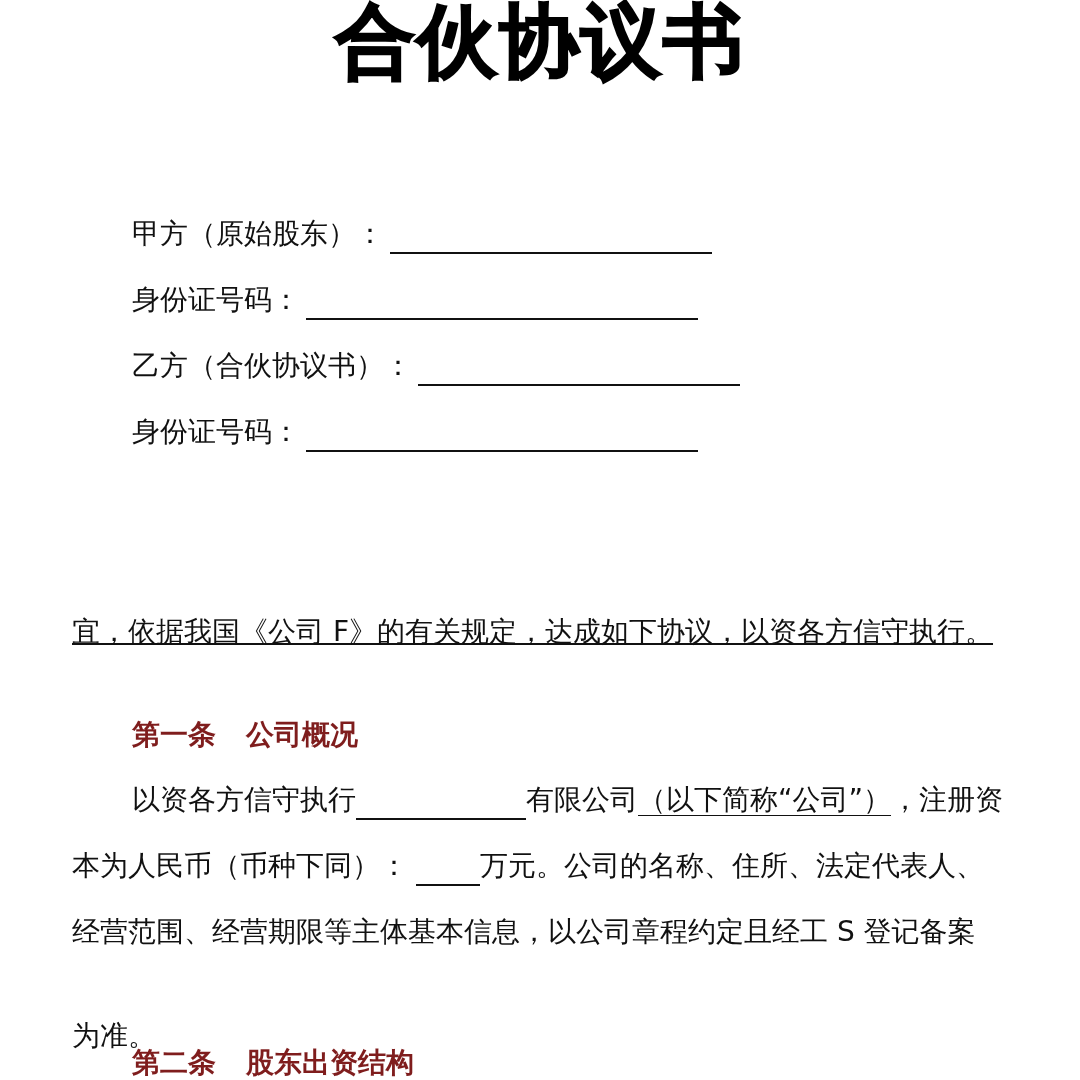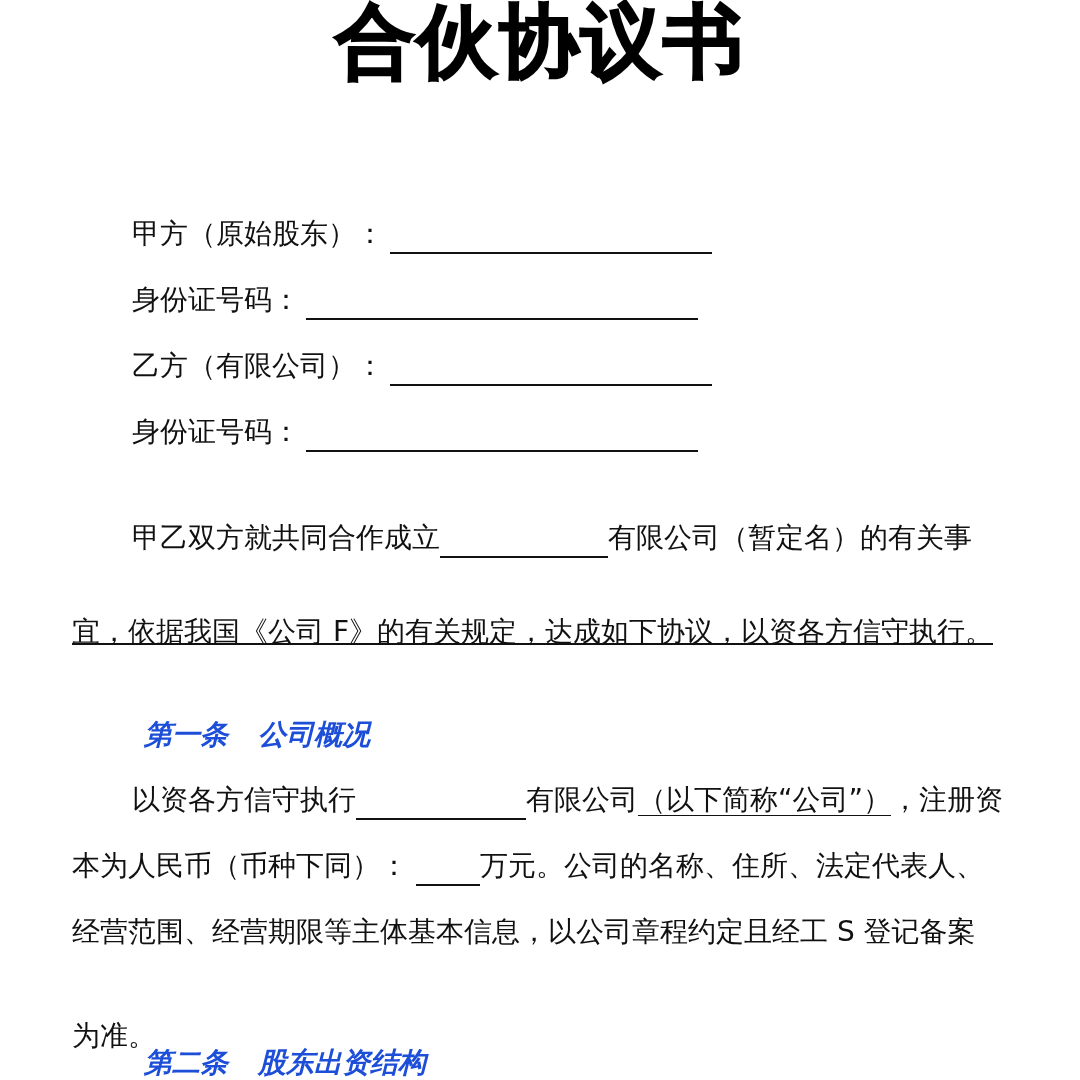--- a/index.html
+++ b/index.html
@@ -60,53 +60,49 @@
       height: 30px;
       vertical-align: bottom;
     }
     .underlined {
       text-decoration: underline;
       text-underline-offset: 6px;
       text-decoration-thickness: 1px;
     }
     .heading {
       position: absolute;
-      left: 144px;
+      left: 132px;
       font-size: 28px;
       line-height: 40px;
       font-weight: bold;
-      color: #1d4ed8;
+      color: #7f1d1d;
       white-space: nowrap;
-      font-style: italic;
     }
     .heading .gap { display: inline-block; width: 30px; }
   </style>
 </head>
 <body>
 
 <div class="page">
 
   <div class="title">合伙协议书</div>
 
   <div class="field" style="top:190px;">
     <span>甲方（原始股东）：</span><span class="blank" style="width:322px;"></span>
   </div>
   <div class="field" style="top:256px;">
     <span>身份证号码：</span><span class="blank" style="width:392px;"></span>
   </div>
   <div class="field" style="top:322px;">
-    <span>乙方（有限公司）：</span><span class="blank" style="width:322px;"></span>
+    <span>乙方（合伙协议书）：</span><span class="blank" style="width:322px;"></span>
   </div>
   <div class="field" style="top:388px;">
     <span>身份证号码：</span><span class="blank" style="width:392px;"></span>
   </div>
 
-  <div class="para-line" style="left:132px; top:518px;">
-    <span>甲乙双方就共同合作成立</span><span class="inline-blank" style="width:168px;"></span><span>有限公司（暂定名）的有关事</span>
-  </div>
   <div class="para-line" style="left:72px; top:612px;text-decoration:underline;">
     <span>宜，依据我国《公司 F》的有关规定，达成如下协议，以资各方信守执行。</span>
   </div>
 
   <div class="heading" style="top:715px;">
     <span>第一条</span><span class="gap"></span><span>公司概况</span>
   </div>
 
   <div class="para-line" style="left:132px; top:780px;">
     <span>以资各方信守执行</span><span class="inline-blank" style="width:170px;"></span><span>有限公司</span><span class="underlined">（以下简称“公司”）</span><span>，注册资</span>

